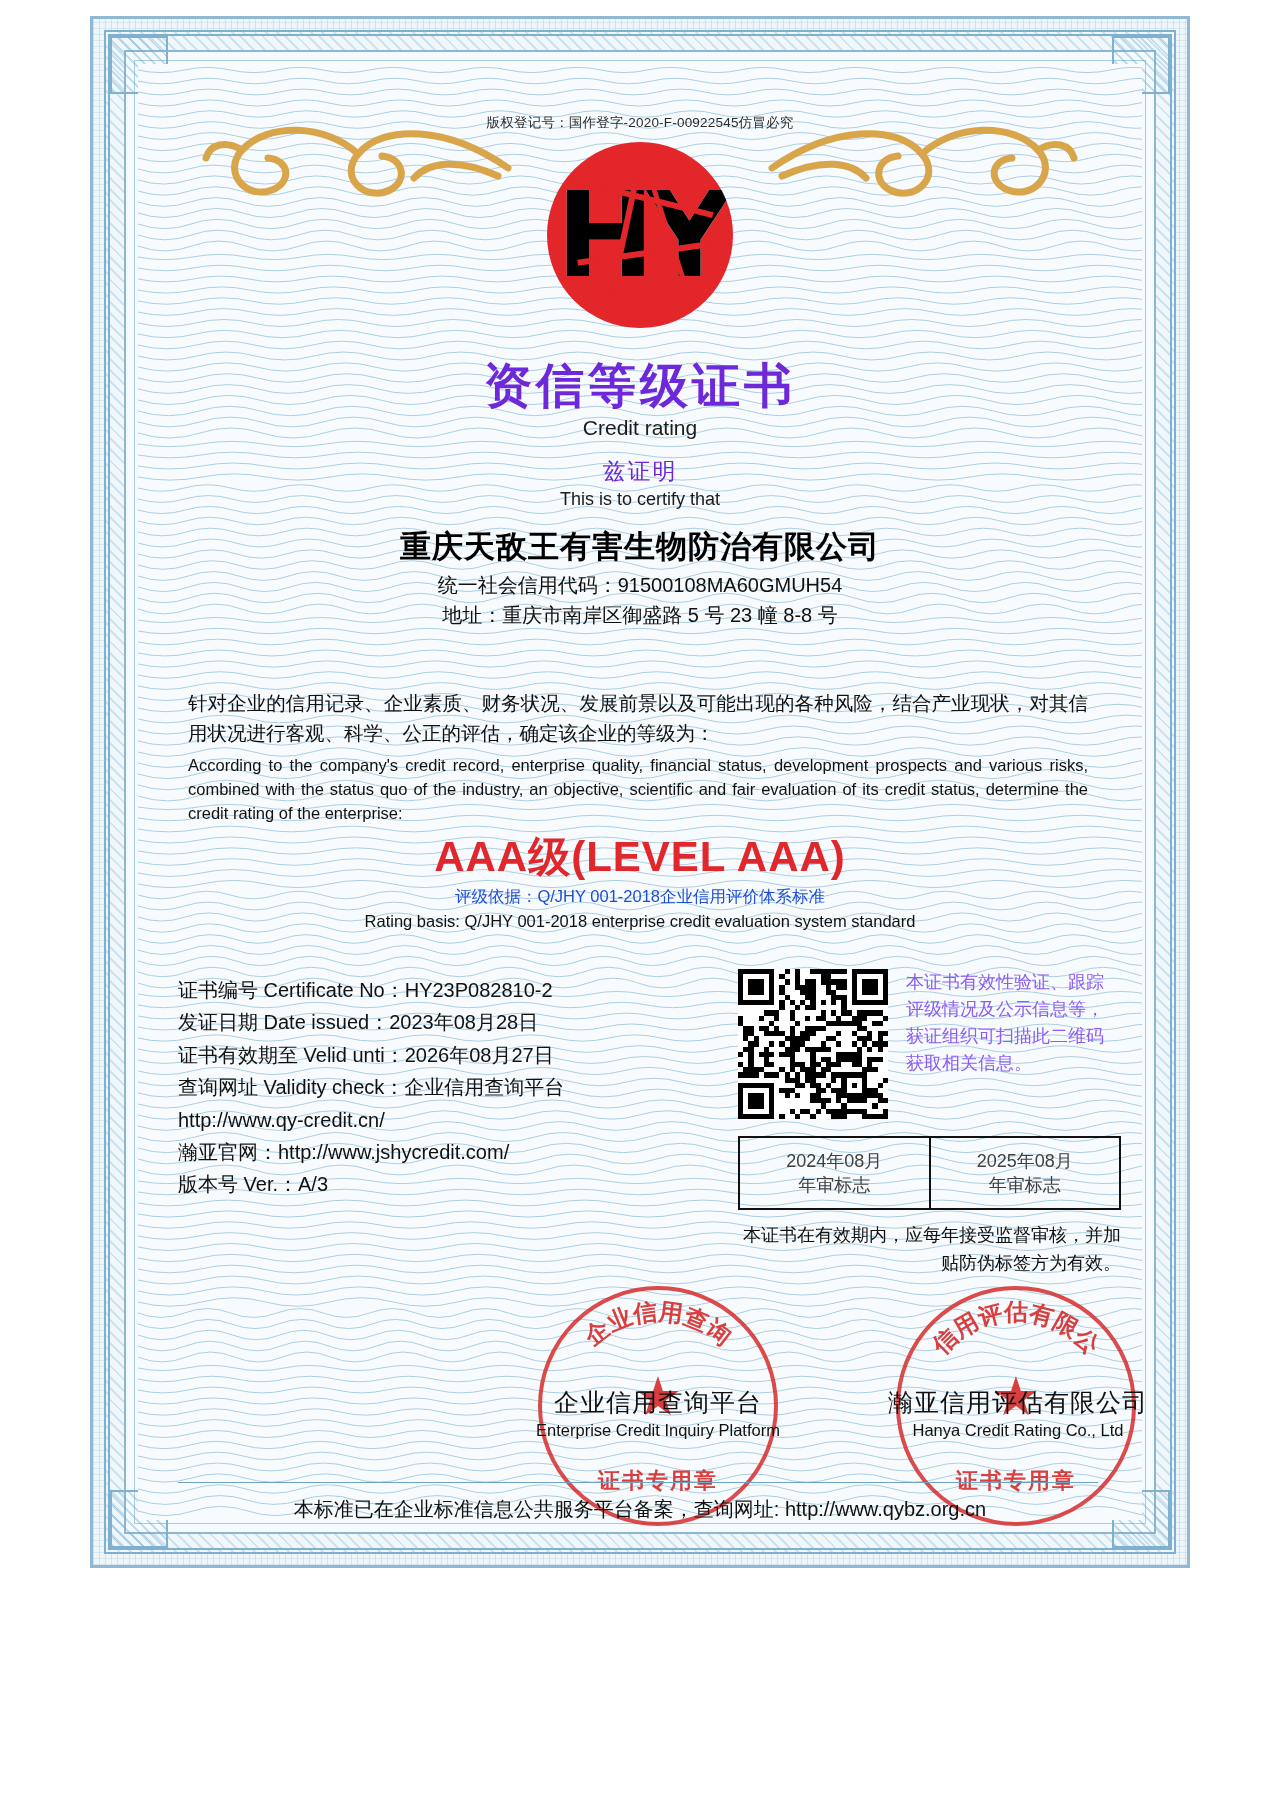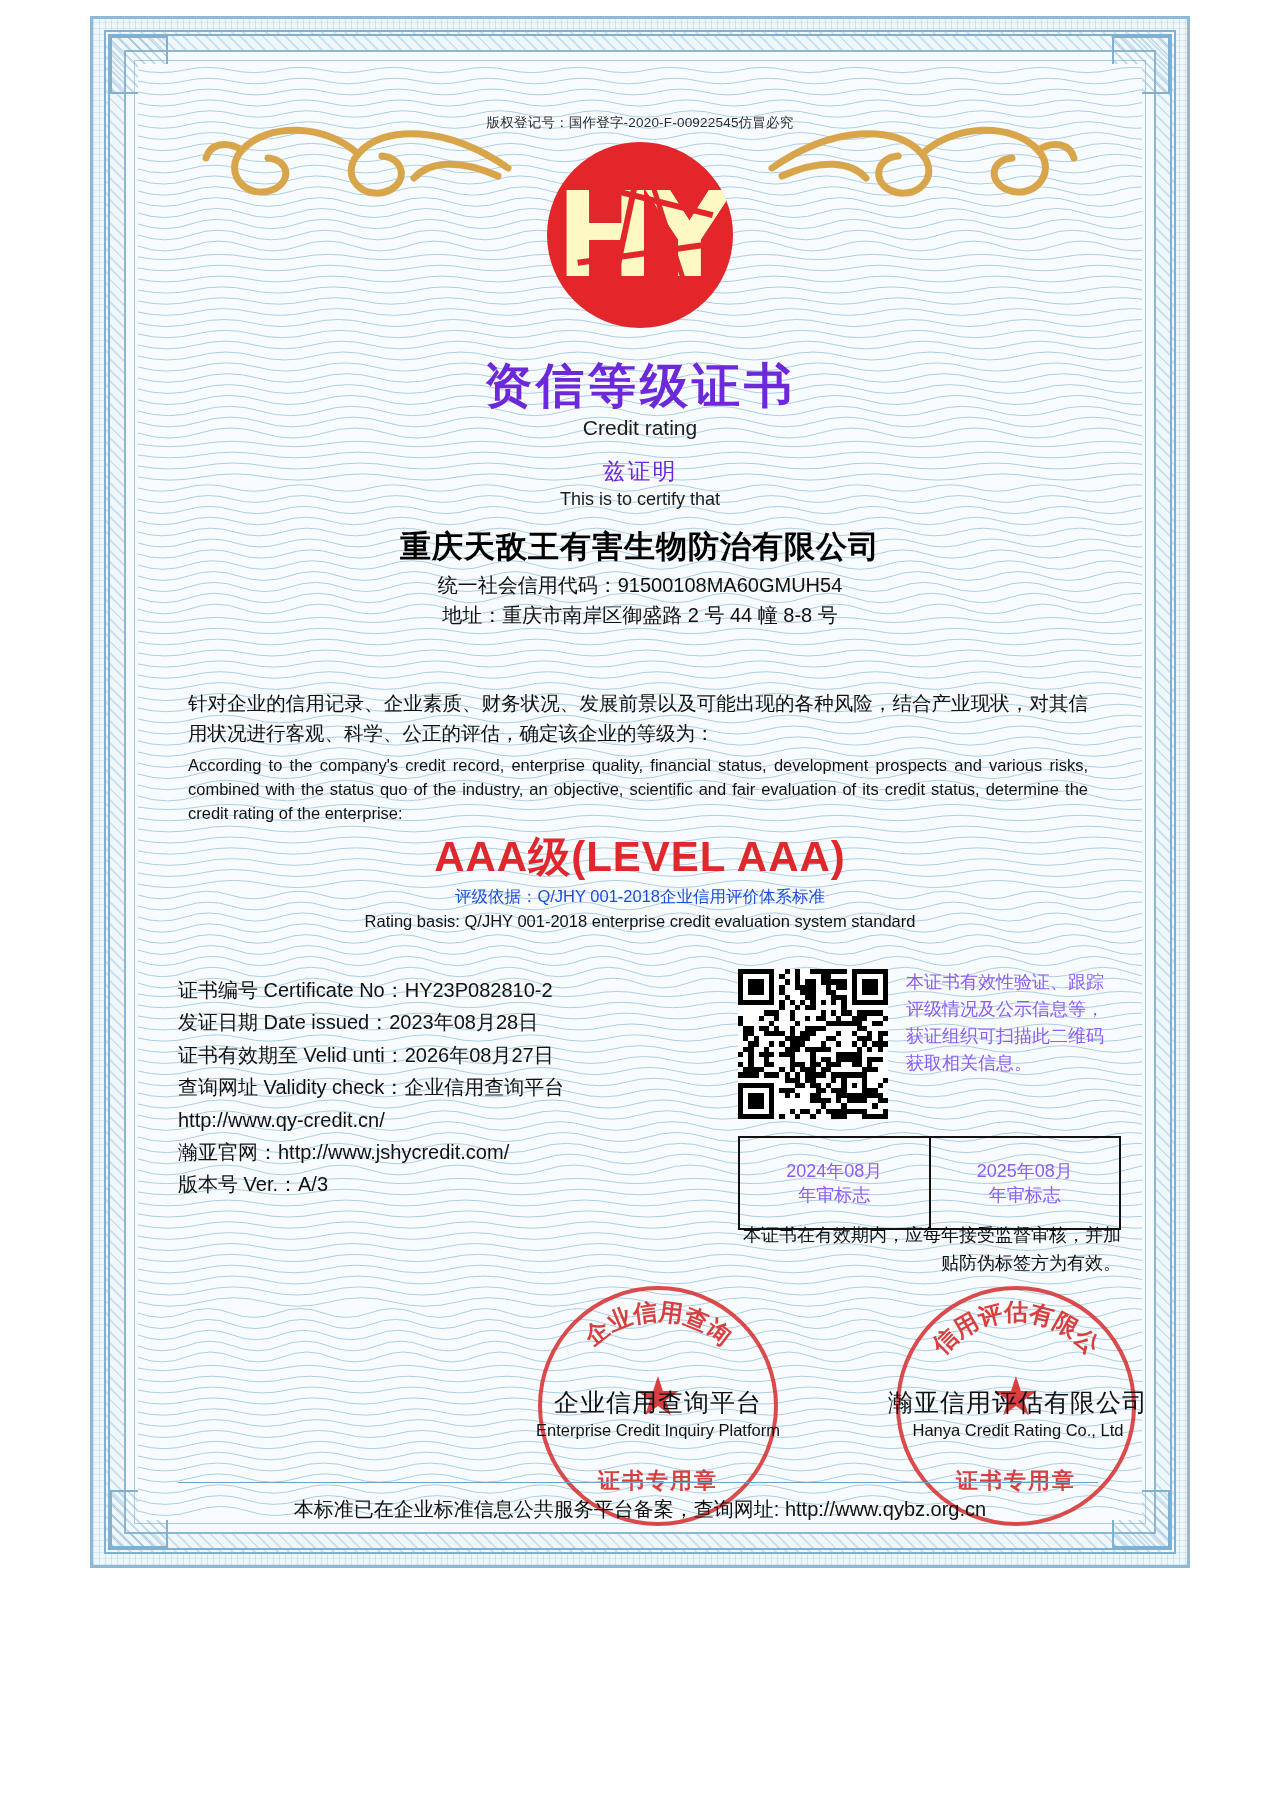--- a/index.html
+++ b/index.html
@@ -115,21 +115,21 @@
     top: 0;
     width: 186px;
     height: 186px;
     border-radius: 50%;
     background: #e3262a;
     overflow: hidden;
   }
   .logo-circle .hy {
     position: absolute;
     inset: 0;
-    color: #fef9c3;
+    color: #000000;
     font-size: 118px;
     font-weight: bold;
     font-family: "DejaVu Sans", sans-serif;
     letter-spacing: -8px;
     display: flex;
     align-items: center;
     justify-content: center;
     line-height: 1;
     text-shadow: 0 0 0 #fff;
   }
@@ -299,27 +299,27 @@
   .annual-row {
     position: absolute;
     top: 1072px;
     left: 600px;
     width: 383px;
     display: flex;
   }
   .annual-box {
     flex: 1;
     border: 2px solid #111;
-    height: 94px;
+    height: 74px;
     display: flex;
     flex-direction: column;
     align-items: center;
     justify-content: center;
     font-size: 18px;
-    color: #8b5cf6;
+    color: #404040;
     box-sizing: border-box;
   }
   .annual-box + .annual-box { border-left: none; }
   .annual-note {
     position: absolute;
     top: 1158px;
     left: 600px;
     width: 383px;
     font-size: 18px;
     line-height: 1.55;
@@ -596,21 +596,21 @@
         <div class="logo-crack" style="left:120px; top:40px; width:5px; height:110px; transform:rotate(-18deg);"></div>
       </div>
     </div>
 
     <div class="title-cn">资信等级证书</div>
     <div class="title-en">Credit rating</div>
     <div class="certify-cn">兹证明</div>
     <div class="certify-en">This is to certify that</div>
     <div class="company-name">重庆天敌王有害生物防治有限公司</div>
     <div class="credit-code">统一社会信用代码：91500108MA60GMUH54</div>
-    <div class="address">地址：重庆市南岸区御盛路 2 号 44 幢 8-8 号</div>
+    <div class="address">地址：重庆市南岸区御盛路 5 号 23 幢 8-8 号</div>
 
     <div class="para">
       <div class="cn">针对企业的信用记录、企业素质、财务状况、发展前景以及可能出现的各种风险，结合产业现状，对其信用状况进行客观、科学、公正的评估，确定该企业的等级为：</div>
       <div class="en">According to the company's credit record, enterprise quality, financial status, development prospects and various risks, combined with the status quo of the industry, an objective, scientific and fair evaluation of its credit status, determine the credit rating of the enterprise:</div>
     </div>
 
     <div class="level">AAA级(LEVEL AAA)</div>
     <div class="basis-cn">评级依据：Q/JHY 001-2018企业信用评价体系标准</div>
     <div class="basis-en">Rating basis: Q/JHY 001-2018 enterprise credit evaluation system standard</div>
 

